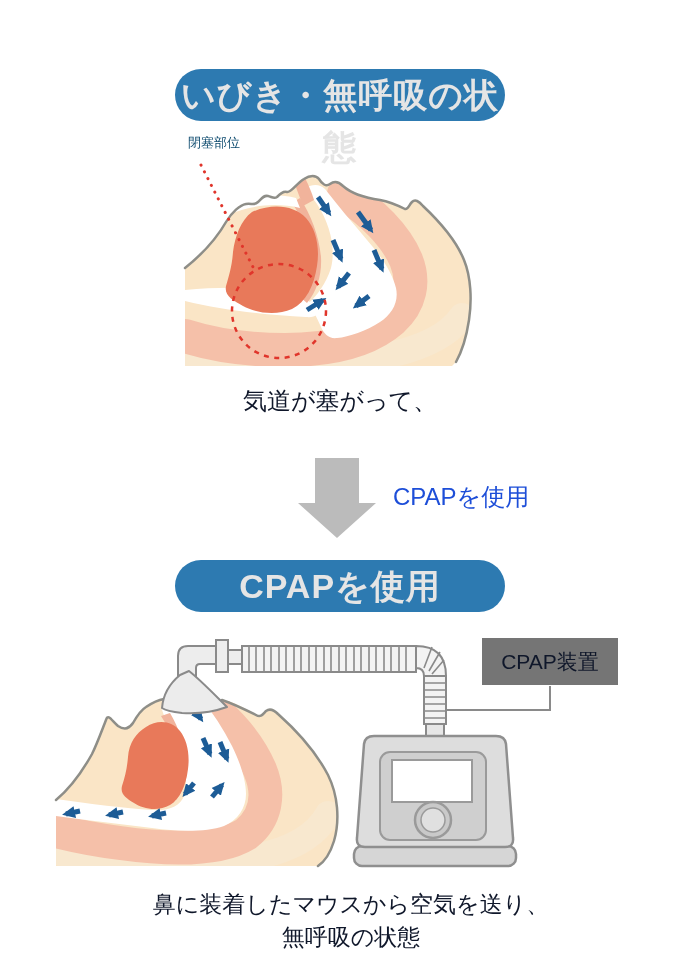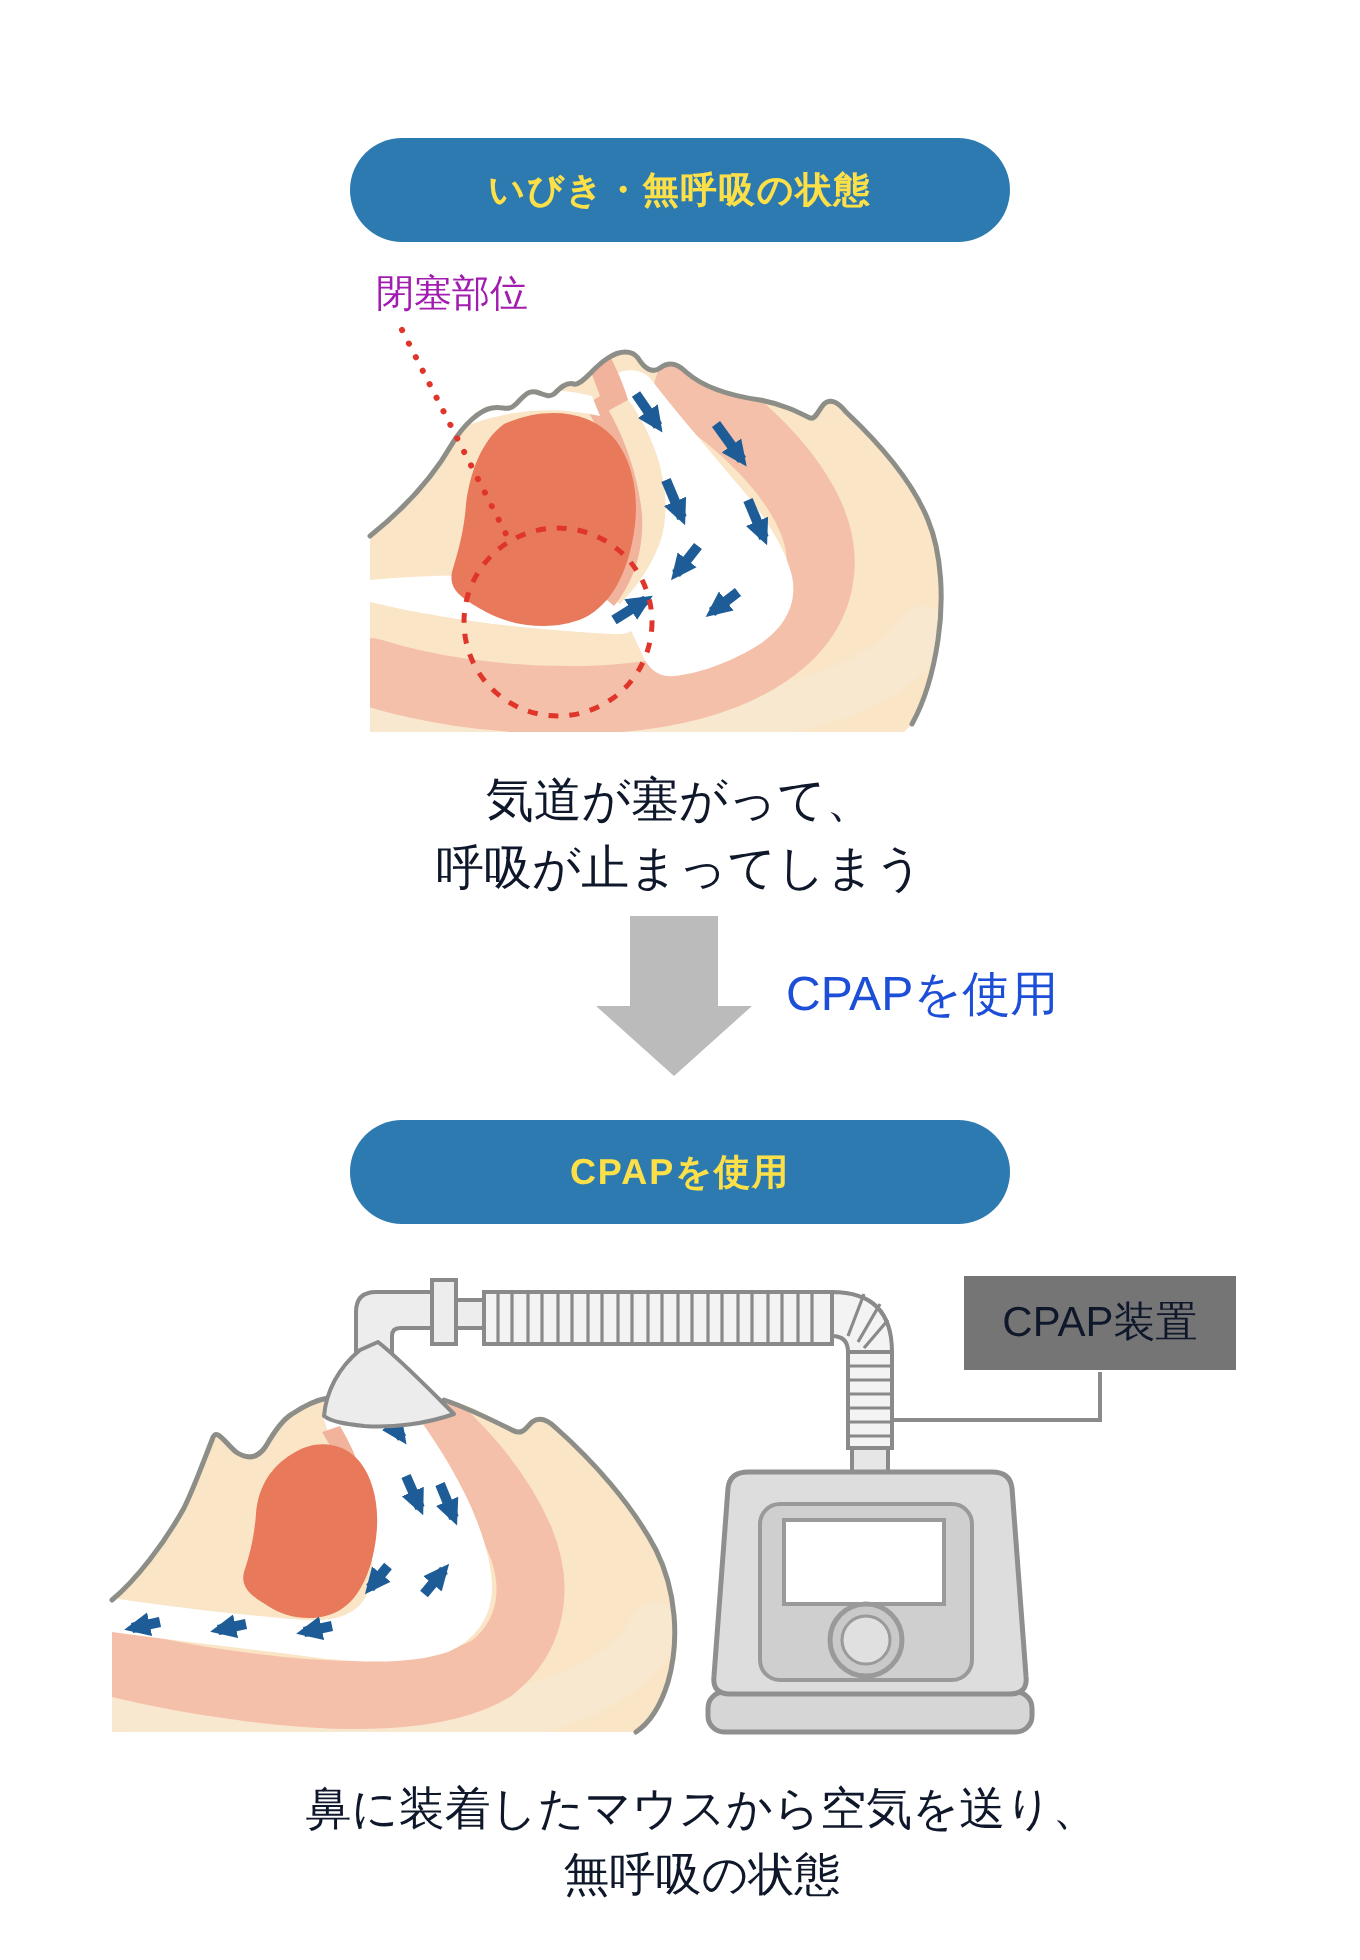--- a/index.html
+++ b/index.html
@@ -2,25 +2,25 @@
 <html><head>
 <meta charset="utf-8">
 <style>
   html,body{margin:0;padding:0;background:#ffffff;}
   body{font-family:"Liberation Sans","DejaVu Sans",sans-serif;}
   #stage{position:relative;width:680px;height:980px;background:#ffffff;overflow:hidden;}
 
   .page-title{position:absolute;left:7px;top:2px;font-size:31px;font-weight:800;color:#111;letter-spacing:0.5px;}
 
   .badge{position:absolute;left:175px;width:330px;height:52px;background:#2D7AB1;border-radius:27px;
-         color:#fde047;font-size:18px;font-weight:bold;text-align:center;line-height:52px;letter-spacing:1px;}
+         color:#e5e5e5;font-size:34px;font-weight:bold;text-align:center;line-height:52px;letter-spacing:1px;}
   .badge.b1{top:69px;}
   .badge.b2{top:560px;}
 
-  .occlusion-label{position:absolute;left:188px;top:134px;font-size:19px;color:#a21caf;}
+  .occlusion-label{position:absolute;left:188px;top:134px;font-size:13px;color:#0c4a6e;}
 
   .caption{position:absolute;left:0;width:680px;text-align:center;color:#0f172a;line-height:1.42;}
   .caption.c1{top:384px;font-size:24px;}
   .caption.c2{top:888px;font-size:23px;padding-left:11px;}
 
   .transition-arrow{position:absolute;left:298px;top:458px;}
   .transition-label{position:absolute;left:393px;top:481px;font-size:24px;color:#1d4ed8;}
 
   .device-label{position:absolute;left:482px;top:638px;width:136px;height:47px;background:#757575;
                 color:#0f172a;font-size:21px;text-align:center;line-height:47px;}
@@ -90,21 +90,20 @@
              C 334,181 338,181 343,186 C 352,194 366,198 380,200 C 391,202 399,206 405,209
              C 408,210 409,205 412,202 C 415,199 419,201 423,206 C 440,222 456,240 464,260
              C 471,277 472,300 469,320 C 466,340 461,353 456,362"></path>
 
     <path fill="none" stroke="#E0352B" stroke-width="3" stroke-dasharray="0.1 7.5" stroke-linecap="round" d="M 201,165 L 253,267"></path>
     <circle cx="279" cy="311" r="47" fill="none" stroke="#E0352B" stroke-width="2.5" stroke-dasharray="5 5.5"></circle>
   </svg>
 
   <div class="caption c1">
     <div>気道が塞がって、</div>
-    <div>呼吸が止まってしまう</div>
   </div>
 
   <svg class="transition-arrow" width="78" height="80" viewBox="0 0 78 80">
     <polygon points="17,0 61,0 61,45 78,45 39,80 0,45 17,45" fill="#BBBBBB"></polygon>
   </svg>
   <div class="transition-label">CPAPを使用</div>
 
   <div class="badge b2">CPAPを使用</div>
 
   <svg id="svg-cpap" width="640" height="250" viewBox="20 630 640 250">

